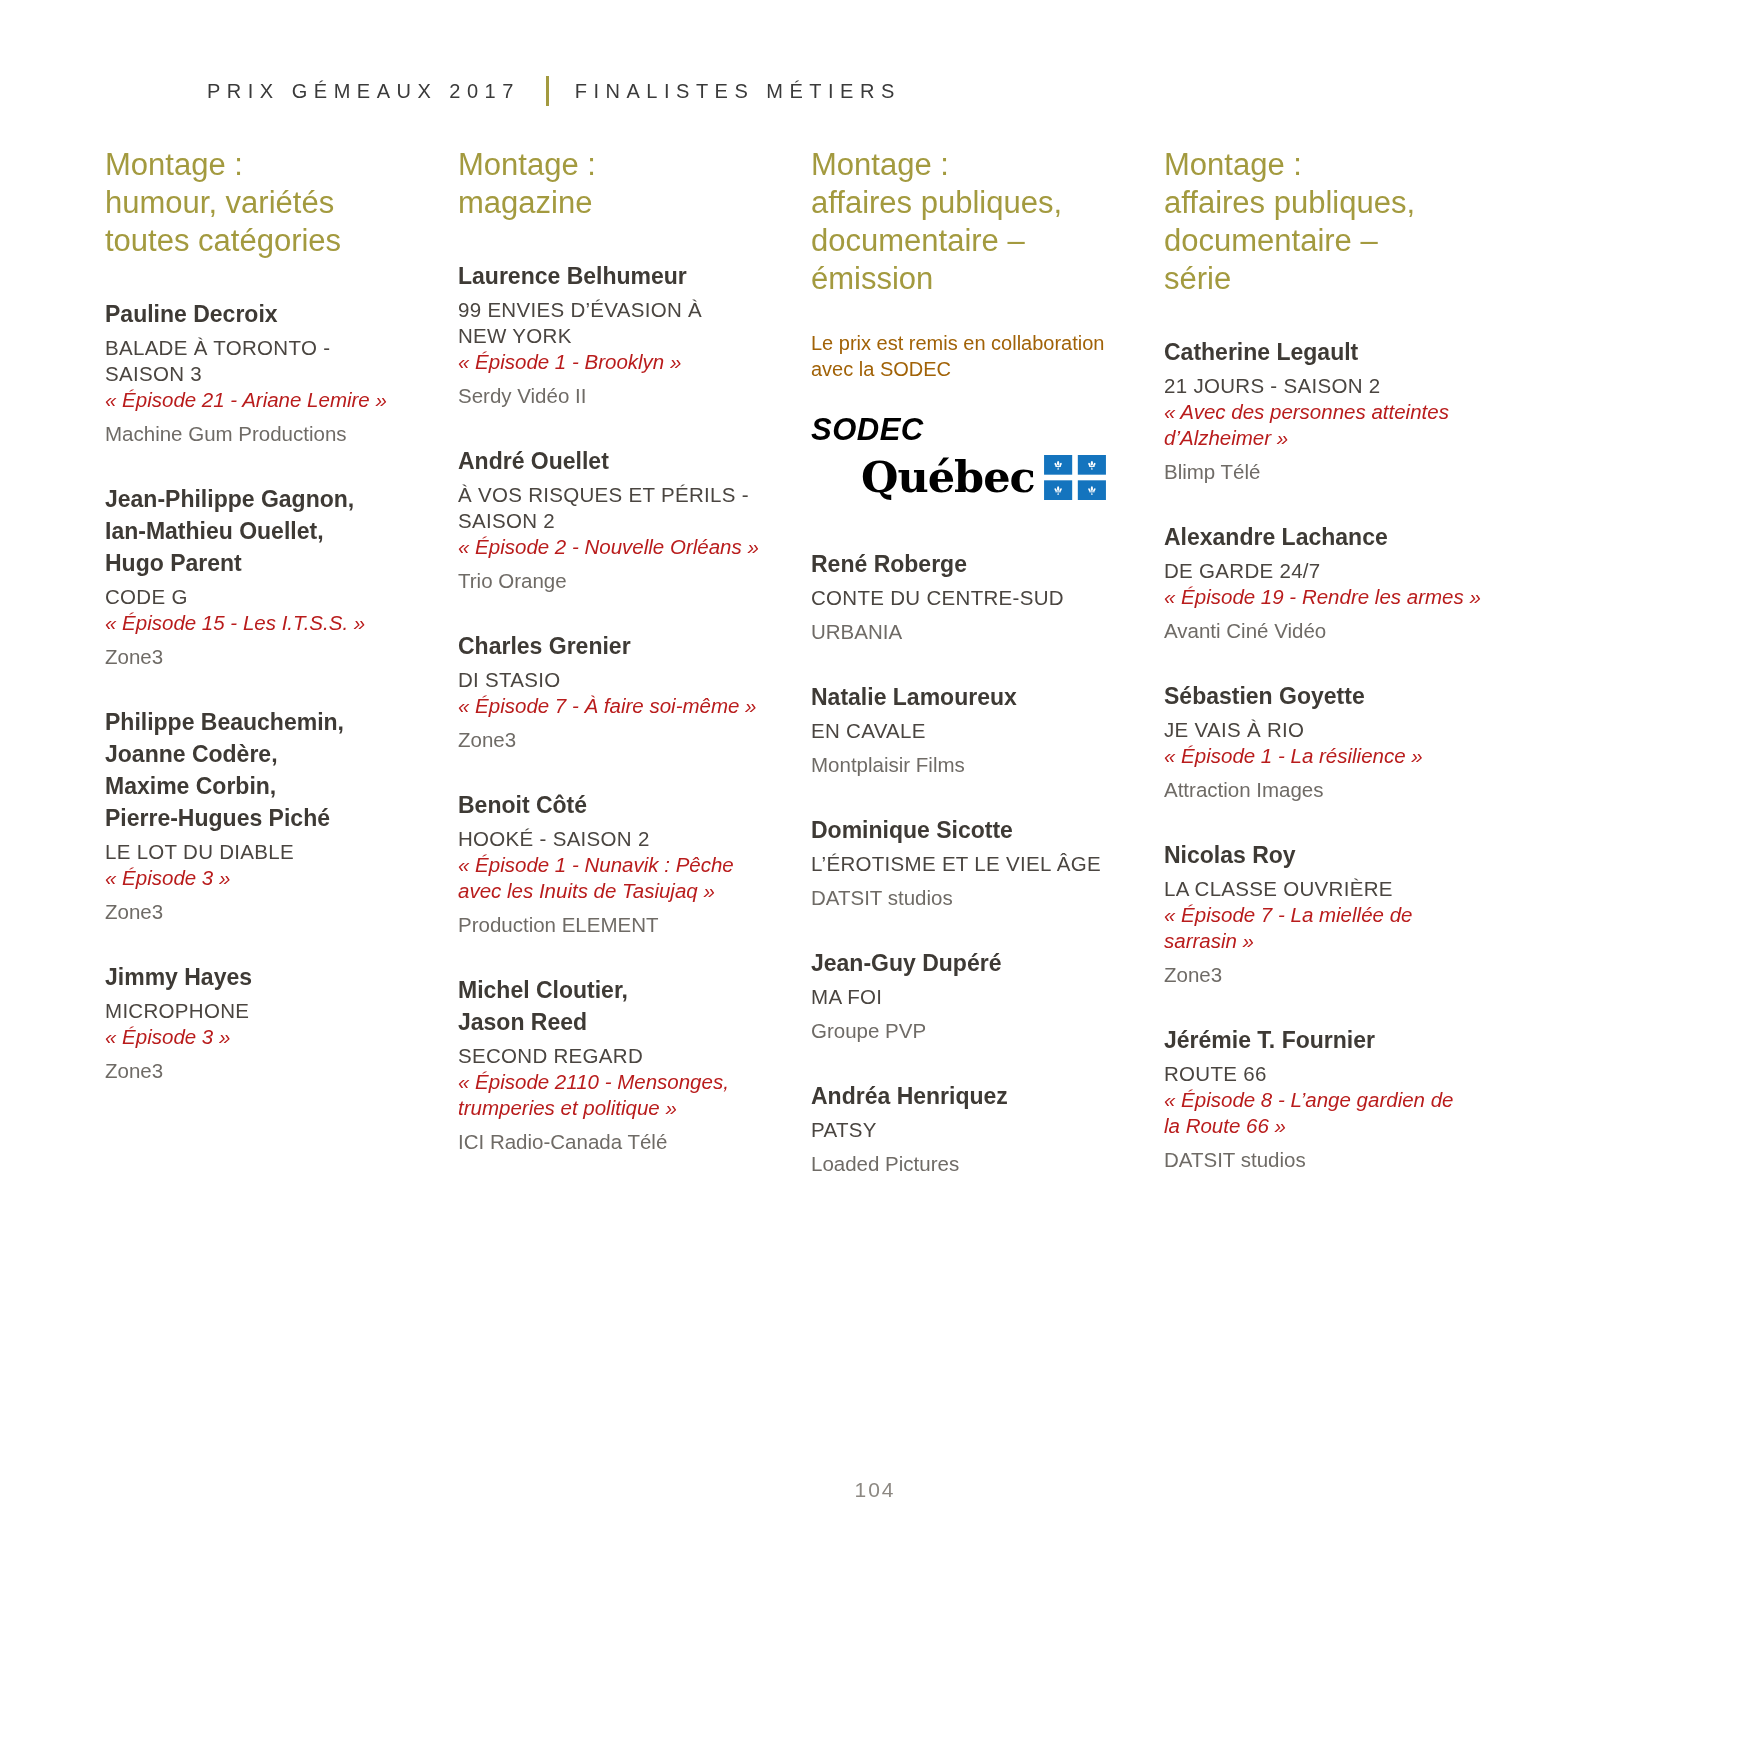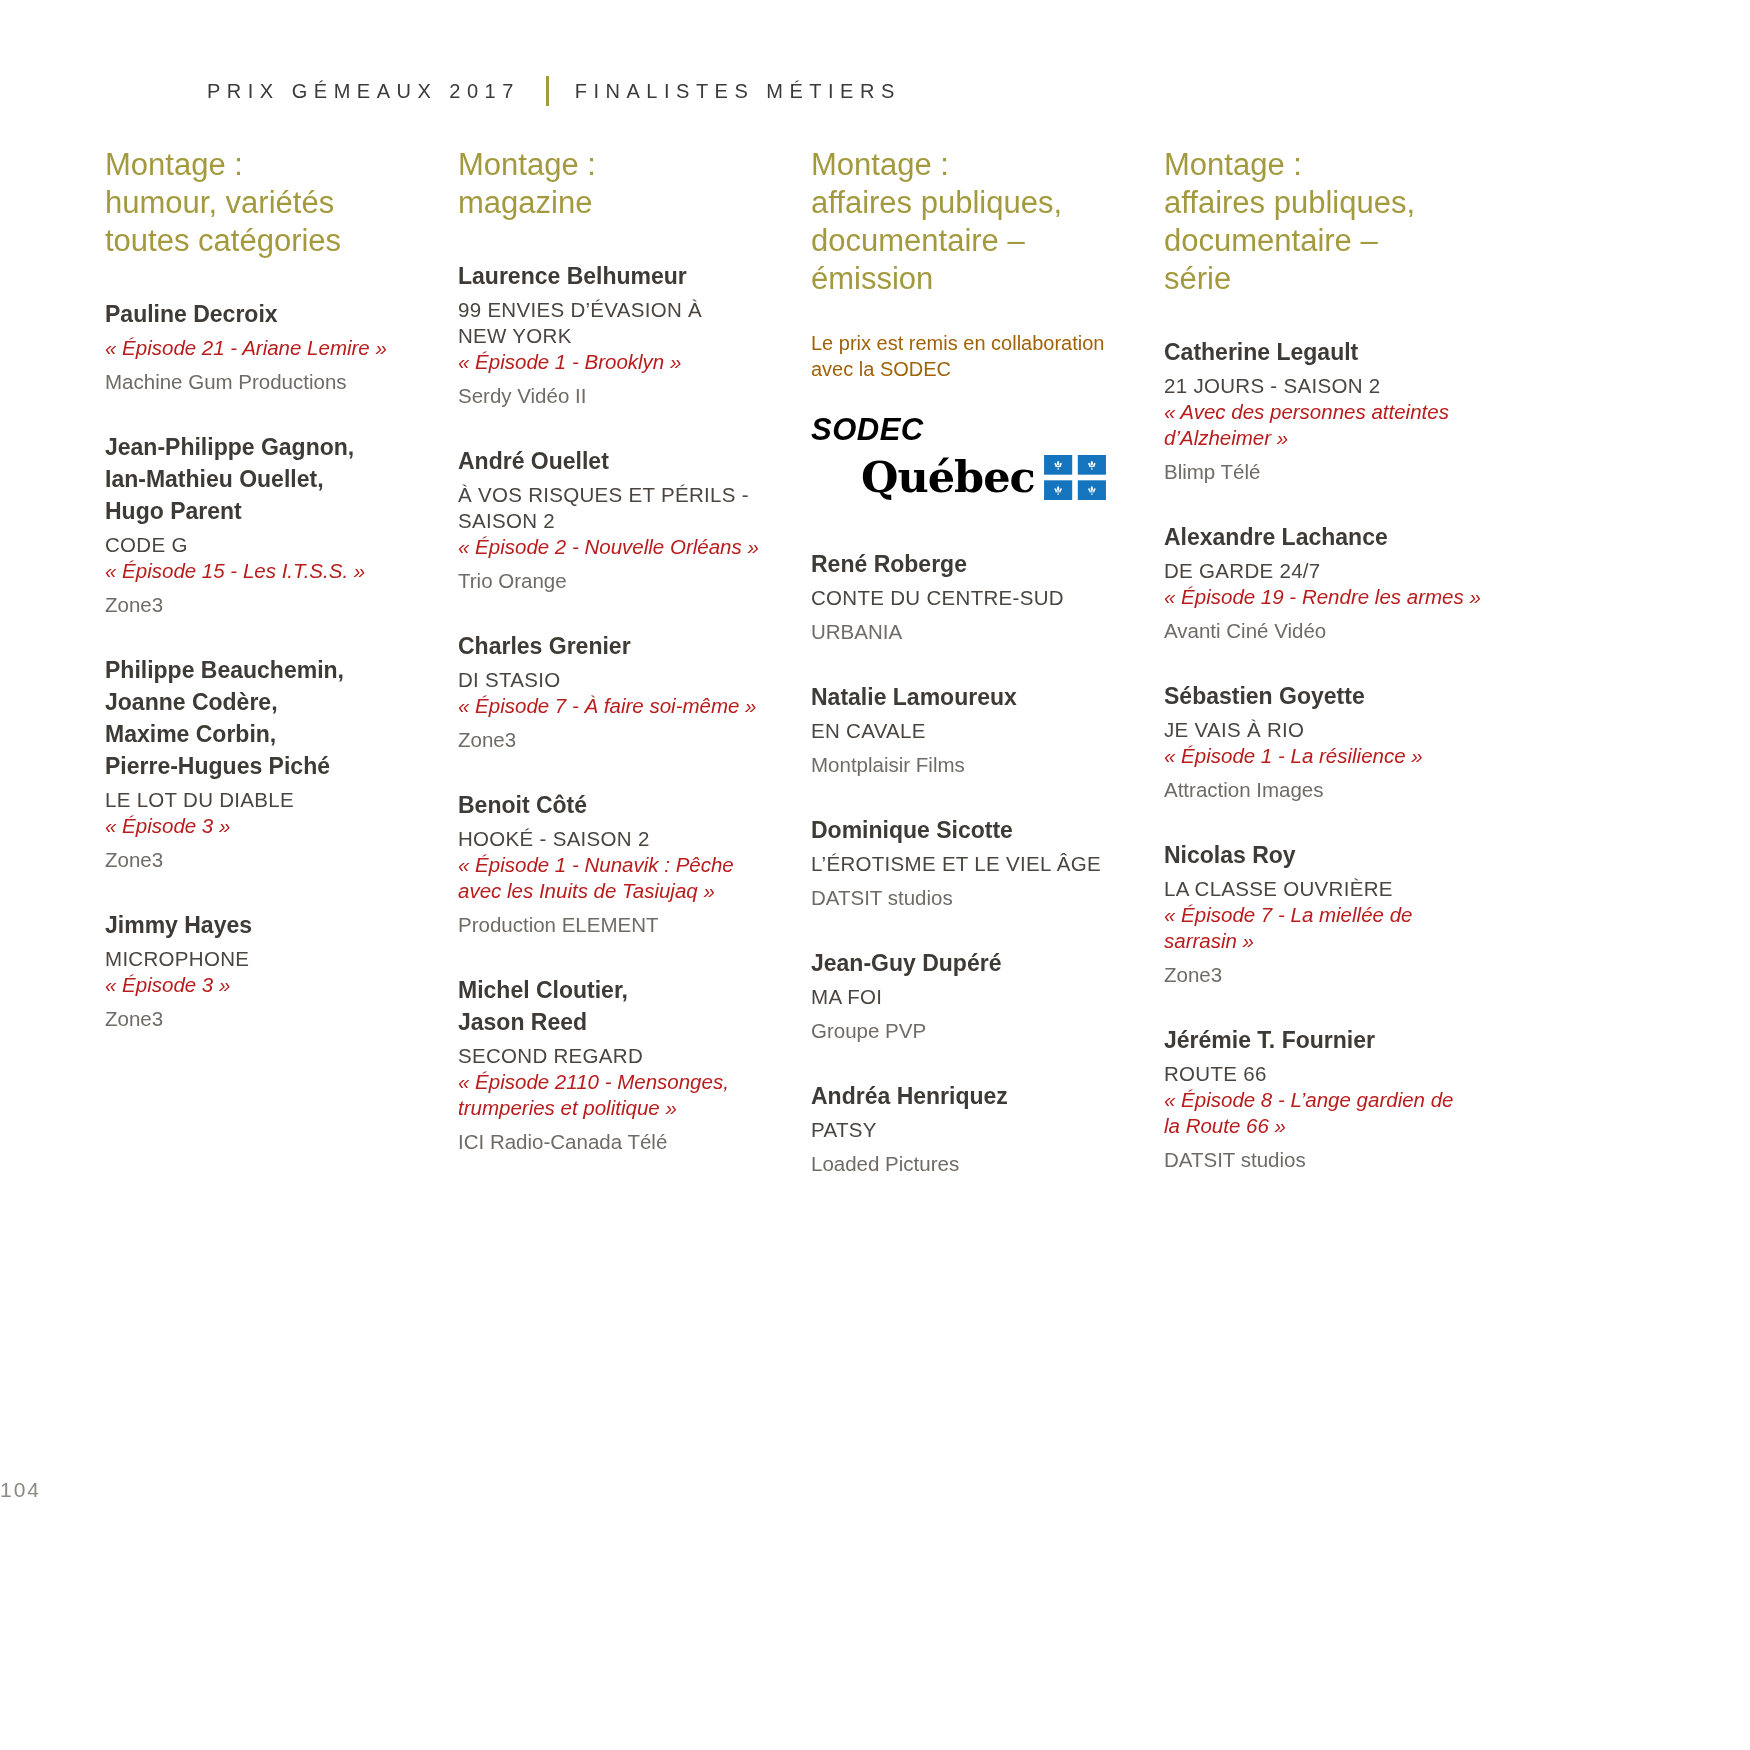--- a/index.html
+++ b/index.html
@@ -20,40 +20,42 @@
   .episode{font-style:italic;font-size:20.5px;line-height:26px;color:#b91c1c;white-space:pre-line;}
   .company{font-size:20.5px;line-height:26px;color:#6f6b66;margin-top:8px;white-space:pre-line;}
   
   .sodec-note{font-size:20px;line-height:26px;color:#a16207;margin:-6px 0 30px 0;white-space:pre-line;}
   .sodec-logo{margin-bottom:46px;}
   .sodec-word{font-style:italic;font-weight:700;font-size:31px;letter-spacing:0.5px;color:#000;}
   .quebec-row{display:flex;align-items:center;gap:9px;margin-left:50px;margin-top:4px;}
   .quebec-word{font-family:"DejaVu Serif", serif;font-weight:700;font-size:43px;color:#000;letter-spacing:-1px;}
   .flag{display:block;}
   
-  .pagefooter{position:absolute;top:1478px;left:0;width:100%;}
+  .pagefooter{position:absolute;top:1478px;left:0;width:100%;text-align:center;}
   .pagefooter span{font-size:21px;letter-spacing:2px;color:#8c8882;}
 </style>
 </head>
 <body>
 
 <header class="pageheader">
   <span class="htxt">PRIX GÉMEAUX 2017</span>
   <span class="hdivider"></span>
   <span class="htxt">FINALISTES MÉTIERS</span>
 </header>
 
 <main class="grid">
 
   <section class="col">
     <h2 class="cat">Montage :
 humour, variétés
 toutes catégories</h2>
     <article class="entry">
       <div class="name">Pauline Decroix</div>
+      <div class="show">BALADE À TORONTO -
+SAISON 3</div>
       <div class="episode">« Épisode 21 - Ariane Lemire »</div>
       <div class="company">Machine Gum Productions</div>
     </article>
     <article class="entry">
       <div class="name">Jean-Philippe Gagnon,
 Ian-Mathieu Ouellet,
 Hugo Parent</div>
       <div class="show">CODE G</div>
       <div class="episode">« Épisode 15 - Les I.T.S.S. »</div>
       <div class="company">Zone3</div>

